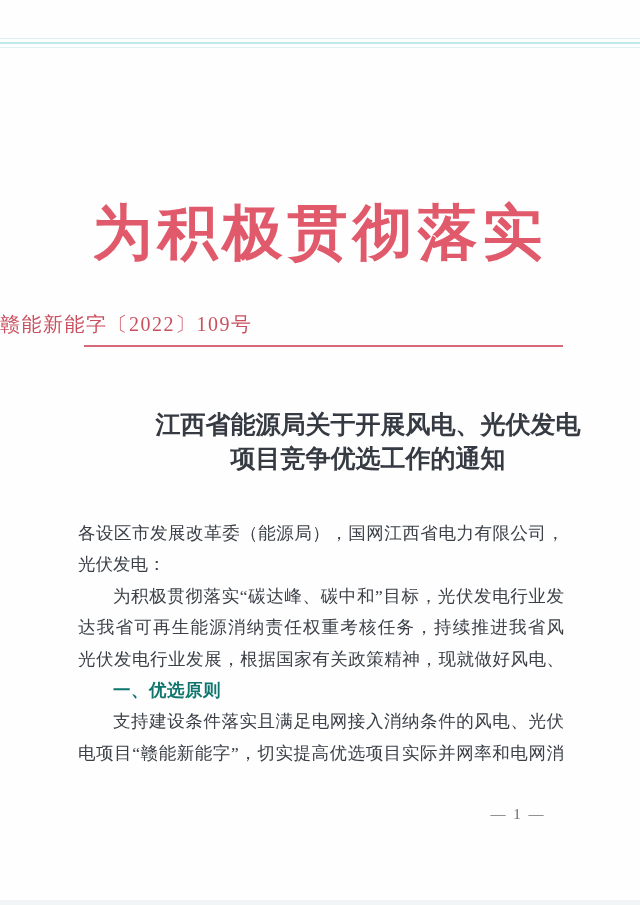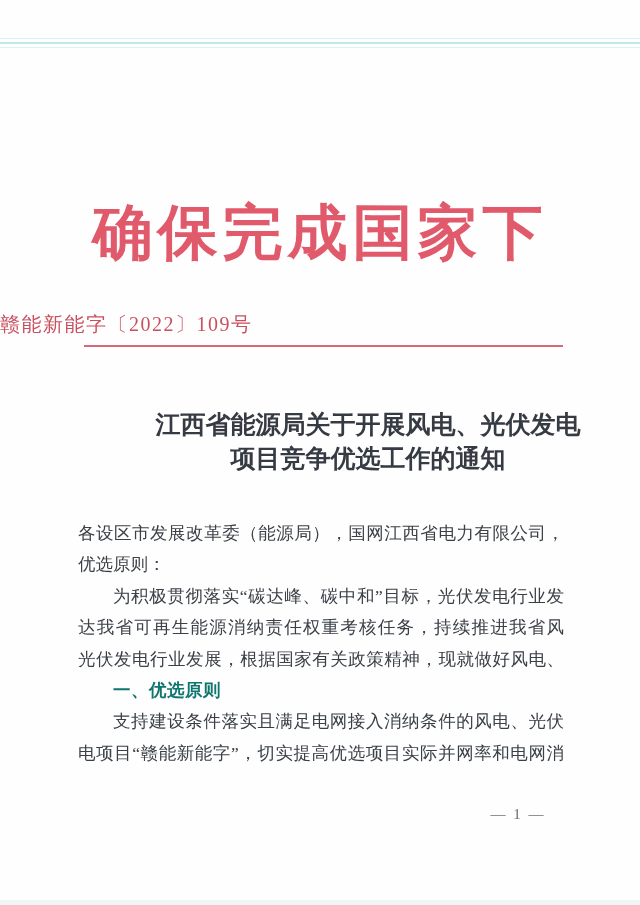--- a/index.html
+++ b/index.html
@@ -115,34 +115,34 @@
 </style>
 </head>
 <body>
 
 <div class="page">
 
   <div class="scanline scanline-1"></div>
   <div class="scanline scanline-2"></div>
   <div class="scanline scanline-3"></div>
 
-  <h1 class="masthead">确保完成国家下</h1>
+  <h1 class="masthead">为积极贯彻落实</h1>
 
   <div class="docnum">赣能新能字〔2022〕109号</div>
 
   <div class="redrule"></div>
 
   <div class="doctitle">
     <div>江西省能源局关于开展风电、光伏发电</div>
     <div>项目竞争优选工作的通知</div>
   </div>
 
   <div class="bodytext">
     <div class="bline fill">各设区市发展改革委（能源局），国网江西省电力有限公司，各</div>
-    <div class="bline">优选原则：</div>
+    <div class="bline">光伏发电：</div>
     <div class="bline fill indent">为积极贯彻落实“碳达峰、碳中和”目标，光伏发电行业发展</div>
     <div class="bline fill">达我省可再生能源消纳责任权重考核任务，持续推进我省风电、</div>
     <div class="bline fill">光伏发电行业发展，根据国家有关政策精神，现就做好风电、光</div>
     <div class="bline hd indent">一、优选原则</div>
     <div class="bline fill indent">支持建设条件落实且满足电网接入消纳条件的风电、光伏发</div>
     <div class="bline fill">电项目“赣能新能字”，切实提高优选项目实际并网率和电网消纳</div>
   </div>
 
   <div class="pagenum">— 1 —</div>
 

